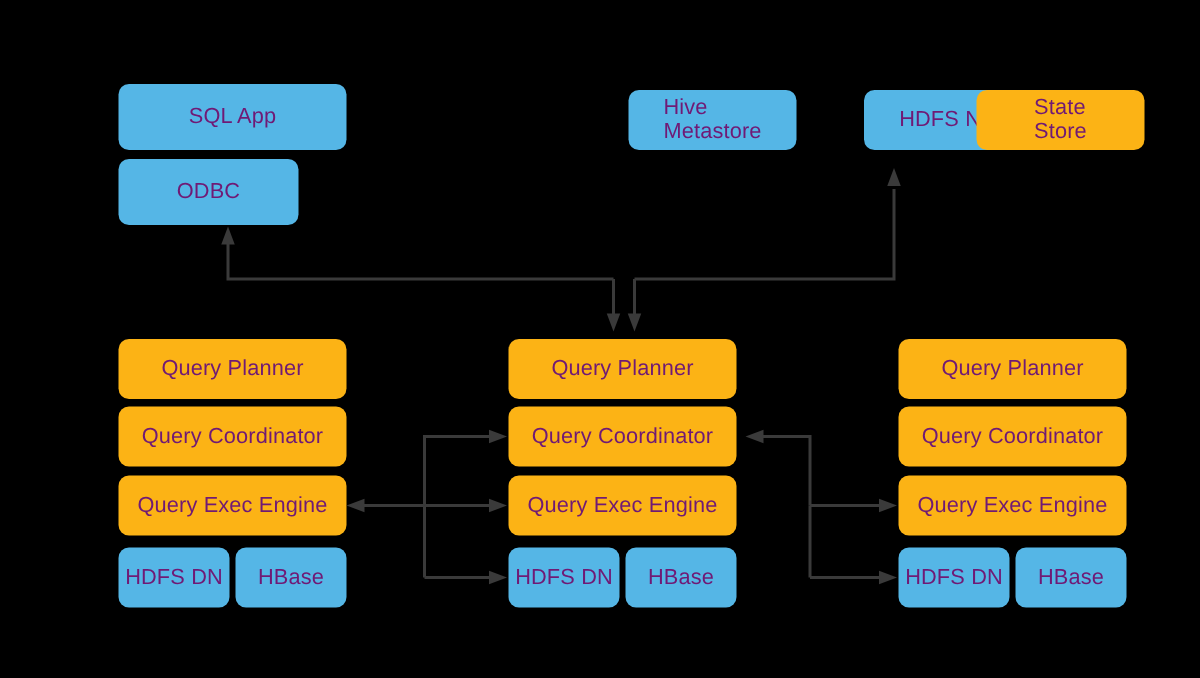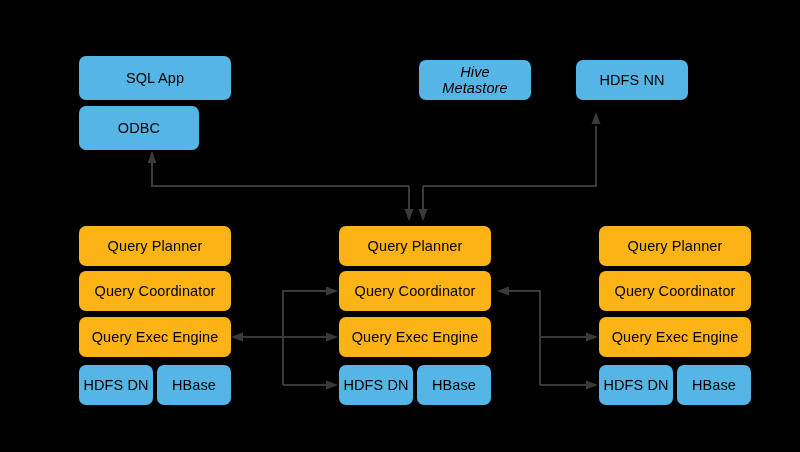--- a/index.html
+++ b/index.html
@@ -17,32 +17,31 @@
     background: #000000;
     overflow: hidden;
   }
   .node {
     position: absolute;
     box-sizing: border-box;
     border-radius: 7px;
     display: flex;
     align-items: center;
     justify-content: center;
-    text-align: center;
-    color: #000000;
+    color: #701a75;
     font-size: 14.5px;
     line-height: 1.12;
     letter-spacing: 0.1px;
     padding: 2px 4px;
     white-space: pre-line;
     font-family: "Liberation Sans", sans-serif;
   }
   .node.blue  { background: #55b6e6; }
   .node.orange{ background: #fcb315; }
-  .node.two-line { font-size: 14.5px; font-style: italic; }
+  .node.two-line { font-size: 14.5px; }
 
   svg.connectors {
     position: absolute;
     left: 0;
     top: 0;
     width: 800px;
     height: 452px;
     pointer-events: none;
   }
   .conn-line {
@@ -61,20 +60,22 @@
 
   <div class="node blue" style="left:79px; top:56px; width:152px; height:44px;">SQL App</div>
 
   <div class="node blue" style="left:79px; top:106px; width:120px; height:44px;">ODBC</div>
 
   <div class="node blue two-line" style="left:419px; top:60px; width:112px; height:40px;">Hive
 Metastore</div>
 
   <div class="node blue" style="left:538px; top:60px; width:112px; height:40px;margin-left:38px;">HDFS NN</div>
 
+  <div class="node orange two-line" style="left:651px; top:60px; width:112px; height:40px;">State
+Store</div>
 
   <div class="node orange" style="left:79px; top:226px; width:152px; height:40px;">Query Planner</div>
   <div class="node orange" style="left:79px; top:271px; width:152px; height:40px;">Query Coordinator</div>
   <div class="node orange" style="left:79px; top:317px; width:152px; height:40px;">Query Exec Engine</div>
   <div class="node blue" style="left:79px; top:365px; width:74px; height:40px;">HDFS DN</div>
   <div class="node blue" style="left:157px; top:365px; width:74px; height:40px;">HBase</div>
 
   <div class="node orange" style="left:339px; top:226px; width:152px; height:40px;">Query Planner</div>
   <div class="node orange" style="left:339px; top:271px; width:152px; height:40px;">Query Coordinator</div>
   <div class="node orange" style="left:339px; top:317px; width:152px; height:40px;">Query Exec Engine</div>

